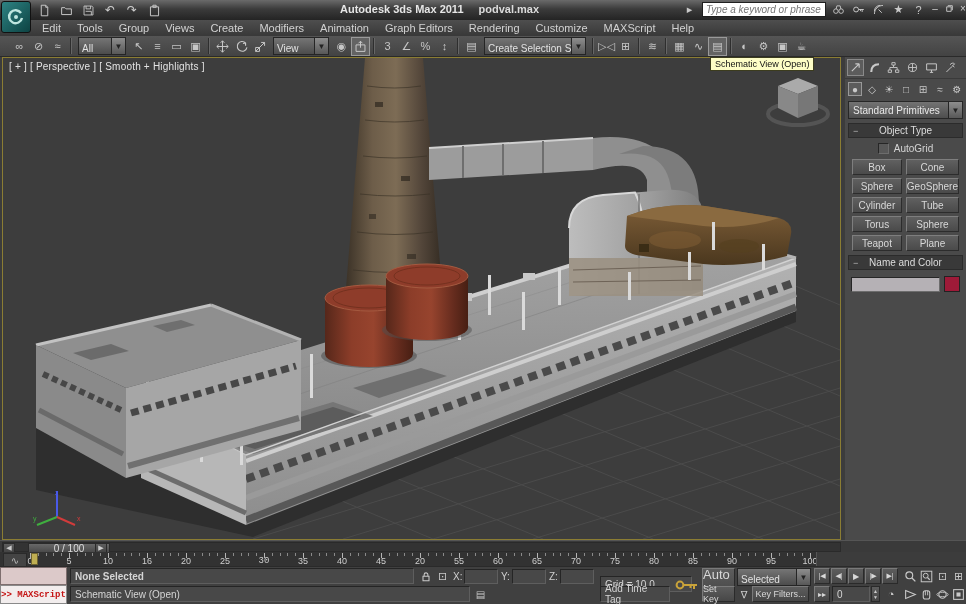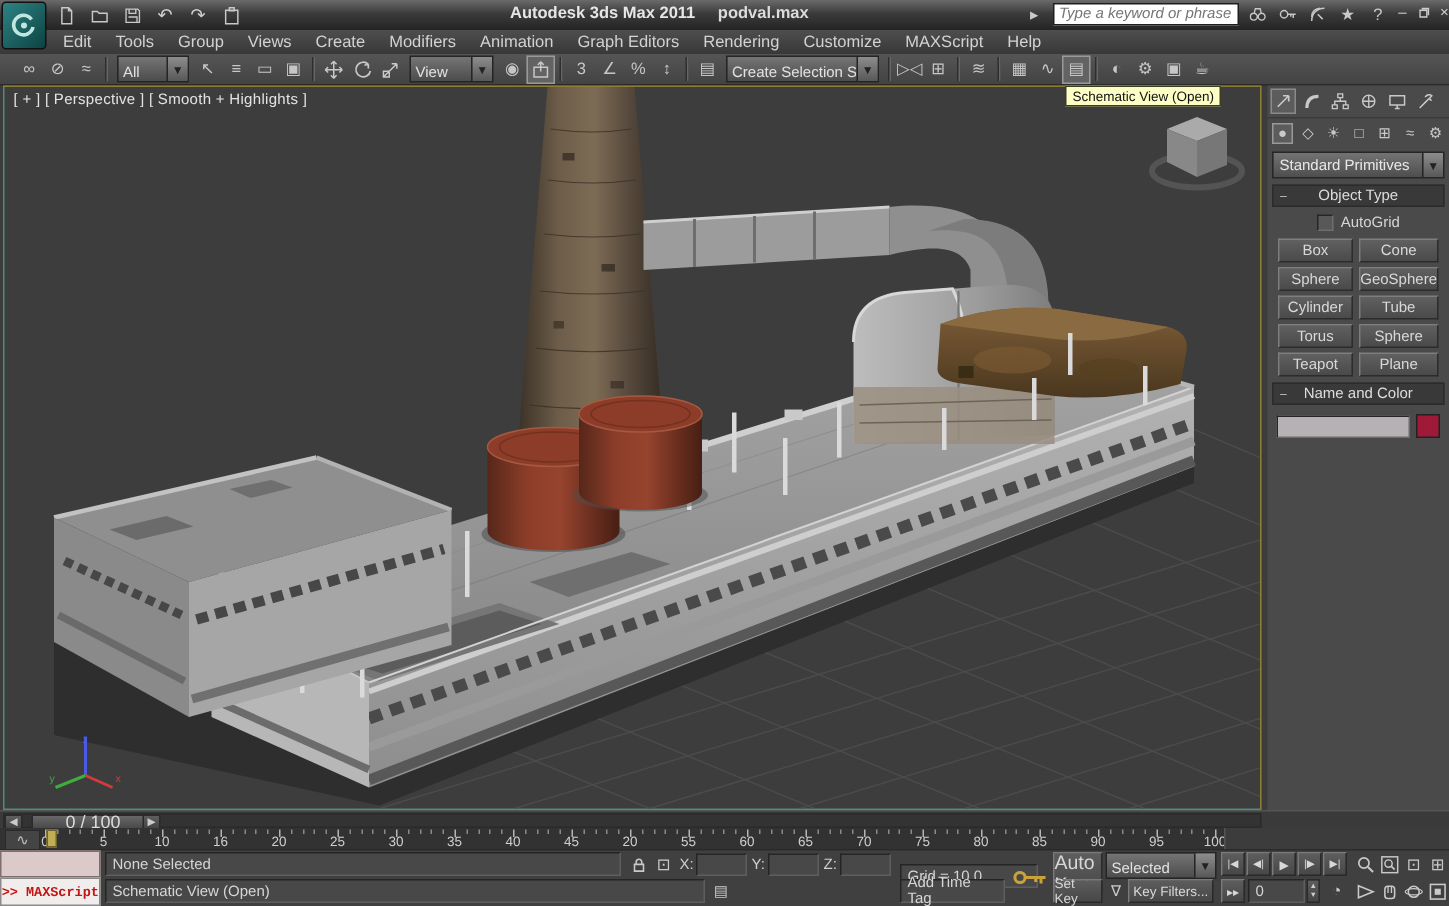--- a/index.html
+++ b/index.html
@@ -68,22 +68,22 @@
   .ot-btn{height:14px;display:flex;align-items:center;justify-content:center;font-size:10px;color:#d8d8d8;
     background:linear-gradient(#606060,#4a4a4a);border:1px solid;border-color:#7e7e7e #2c2c2c #2c2c2c #7e7e7e;}
   #namecolor-row{display:flex;align-items:center;gap:4px;margin:6px 6px 0 6px;}
   #name-field{flex:1;height:13px;background:#b5b1b5;border:1px solid;border-color:#262626 #6d6d6d #6d6d6d #262626;}
   #color-swatch{width:14px;height:14px;border:1px solid #222;}
   
   #timeslider-row{position:absolute;left:0;top:540px;width:966px;height:12px;background:#3a3a3a;border-top:1px solid #555;box-sizing:border-box;}
   #ts-track{position:absolute;left:2px;top:1px;width:839px;height:10px;background:#333;border:1px solid #2a2a2a;box-sizing:border-box;}
   .ts-arrow{position:absolute;top:0;width:10px;height:8px;display:flex;align-items:center;justify-content:center;
     font-size:7px;color:#ccc;background:linear-gradient(#5e5e5e,#444);border:1px solid #2a2a2a;}
-  #ts-handle{position:absolute;left:18px;top:0;width:80px;height:8px;display:flex;align-items:center;justify-content:center;
-    font-size:12px;color:#ddd;background:linear-gradient(#686868,#4a4a4a);border:1px solid #2a2a2a;}
+  #ts-handle{position:absolute;left:25px;top:0;width:80px;height:8px;display:flex;align-items:center;justify-content:center;
+    font-size:10px;color:#ddd;background:linear-gradient(#686868,#4a4a4a);border:1px solid #2a2a2a;}
   #trackbar-row{position:absolute;left:0;top:552px;width:966px;height:14px;background:#323232;}
   #minicurve-btn{position:absolute;left:3px;top:1px;width:22px;height:12px;display:flex;align-items:center;justify-content:center;
     color:#bbb;font-size:10px;background:#444;border:1px solid #2a2a2a;}
   #trackbar-ruler{position:absolute;left:0;top:0;width:816px;height:14px;}
   .tick{position:absolute;top:1px;width:1px;height:3px;background:#8a8a8a;}
   .tick.major{height:5px;background:#b5b5b5;}
   .tick-label{position:absolute;top:4px;transform:translateX(-50%);font-size:9px;color:#cfcfcf;}
   #frame-marker{position:absolute;left:31px;top:1px;width:7px;height:12px;background:#bfae52;border:1px solid #6e6330;box-sizing:border-box;}
   #trackbar-right{position:absolute;left:816px;top:0;width:150px;height:14px;background:#3c3c3c;border-left:1px solid #555;}
   
@@ -570,21 +570,21 @@
         <div class="tick" style="left: 201.6px;"></div>
         <div class="tick" style="left: 209.4px;"></div>
         <div class="tick" style="left: 217.2px;"></div>
         <div class="tick major" style="left: 225px;"></div>
         <div class="tick-label" style="left: 225px;">25</div>
         <div class="tick" style="left: 232.8px;"></div>
         <div class="tick" style="left: 240.6px;"></div>
         <div class="tick" style="left: 248.4px;"></div>
         <div class="tick" style="left: 256.2px;"></div>
         <div class="tick major" style="left: 264px;"></div>
-        <div class="tick-label" style="left: 264px;">30</div>
+        <div class="tick-label" style="left: 264px; font-family: Liberation Mono, monospace;">30</div>
         <div class="tick" style="left: 271.8px;"></div>
         <div class="tick" style="left: 279.6px;"></div>
         <div class="tick" style="left: 287.4px;"></div>
         <div class="tick" style="left: 295.2px;"></div>
         <div class="tick major" style="left: 303px;"></div>
         <div class="tick-label" style="left: 303px;">35</div>
         <div class="tick" style="left: 310.8px;"></div>
         <div class="tick" style="left: 318.6px;"></div>
         <div class="tick" style="left: 326.4px;"></div>
         <div class="tick" style="left: 334.2px;"></div>
@@ -665,21 +665,21 @@
       </div>
     <div id="minicurve-btn">∿</div>
     <div id="frame-marker"></div>
     <div id="trackbar-right"></div>
   </div>
 
   <div id="statusbar">
     <div id="mxs-top"></div>
     <div id="mxs-btn">&gt;&gt; MAXScript</div>
 
-    <div class="sunken" style="position:absolute;left:70px;top:1px;width:344px;height:16px;">None Selected</div>
+    <div class="sunken" style="position:absolute;left:70px;top:1px;width:344px;height:16px;font-weight:bold;">None Selected</div>
     <div class="sunken" style="position:absolute;left:70px;top:19px;width:400px;height:16px;">Schematic View (Open)</div>
     <div class="sb-ic" style="left:474px;top:21px;width:13px;height:13px;font-size:10px;position:absolute;">▤</div>
 
     <div class="sb-ic" style="left:418px;top:2px;width:15px;height:15px;position:absolute;">
       <svg class="mini" width="12" height="12" viewBox="0 0 16 16">
           <path d="M4 7 H12 V13 H4 Z M5.5 7 V5 A2.5 2.5 0 0 1 10.5 5 V7" fill="none" stroke="#c9c9c9" stroke-width="1.4"></path>
         </svg>
     </div>
     <div class="sb-ic" style="left:435px;top:2px;width:15px;height:15px;position:absolute;">⊡</div>
 

